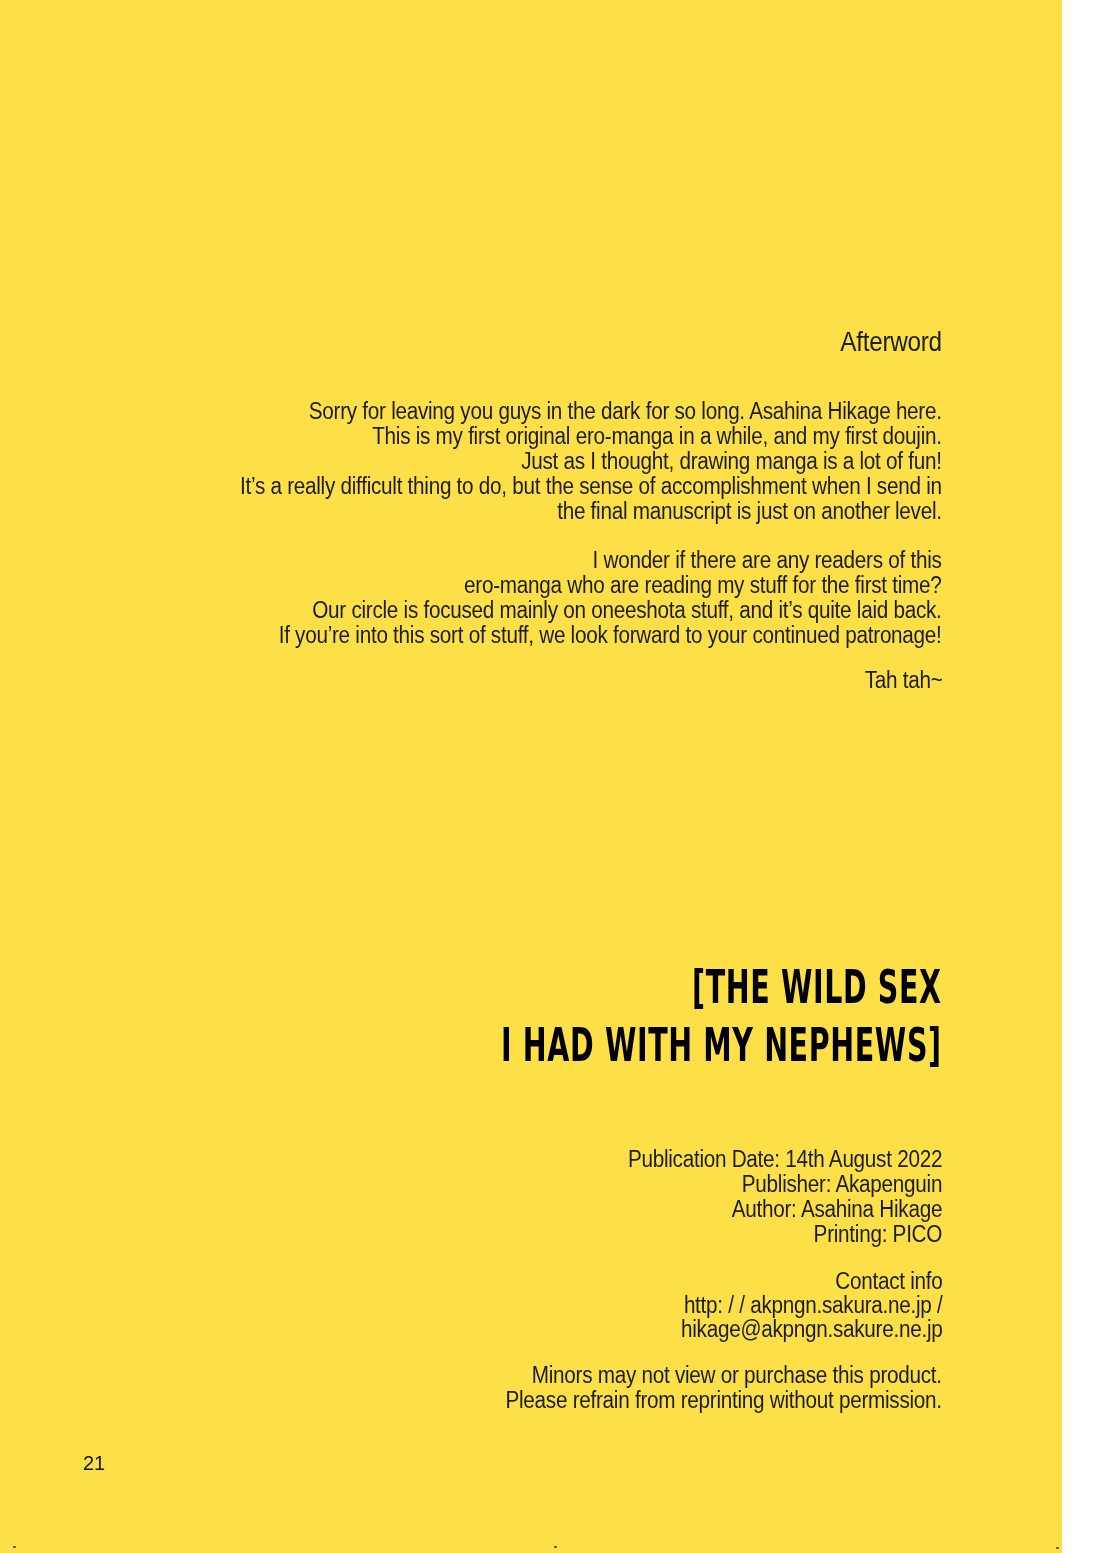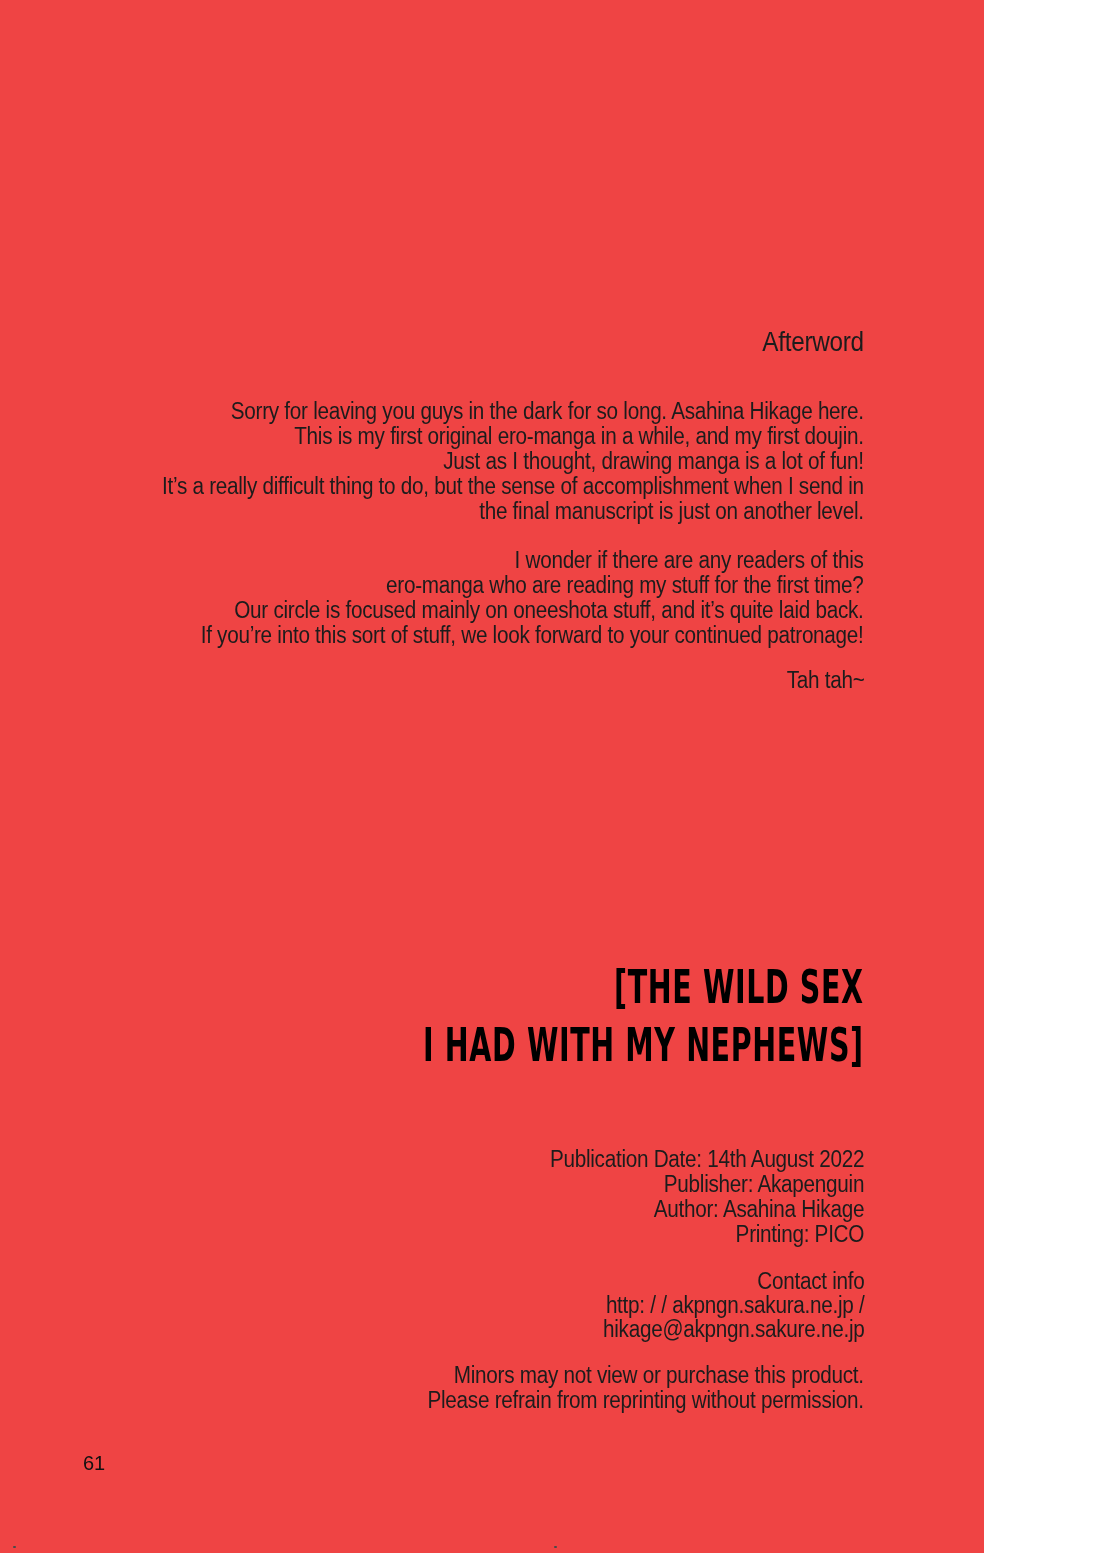--- a/index.html
+++ b/index.html
@@ -2,23 +2,23 @@
 <html><head>
 <meta charset="utf-8">
 <style>
   html, body {
     margin: 0;
     padding: 0;
     background: #ffffff;
   }
   .page {
     position: relative;
-    width: 984px;
+    width: 1062px;
     height: 1553px;
-    background: #ef4444;
+    background: #fde047;
     overflow: hidden;
     font-family: "Liberation Sans", sans-serif;
     color: #1a1a1a;
   }
   .rblock {
     position: absolute;
     right: 120px;
     text-align: right;
     white-space: nowrap;
     font-size: 23px;
@@ -106,19 +106,19 @@
     <span class="line">Contact info</span>
     <span class="line">http: / / akpngn.sakura.ne.jp /</span>
     <span class="line">hikage@akpngn.sakure.ne.jp</span>
   </div>
 
   <div class="rblock" style="top: 1363px;">
     <span class="line">Minors may not view or purchase this product.</span>
     <span class="line">Please refrain from reprinting without permission.</span>
   </div>
 
-  <div class="page-number">61</div>
+  <div class="page-number">21</div>
 
   <div class="speck" style="left: 13px; top: 1546px;"></div>
   <div class="speck" style="left: 554px; top: 1546px;"></div>
   <div class="speck" style="left: 1056px; top: 1547px;"></div>
 
 </div>
 
 </body></html>

